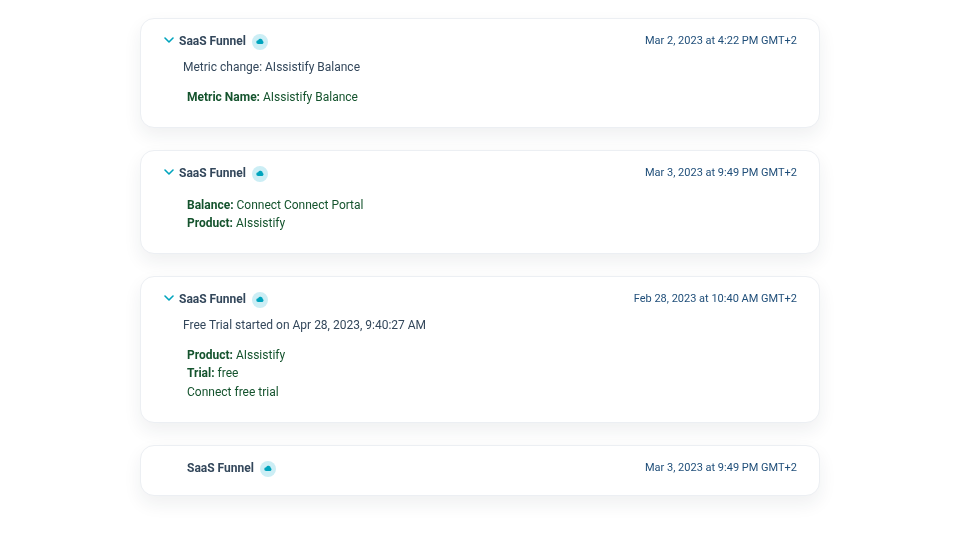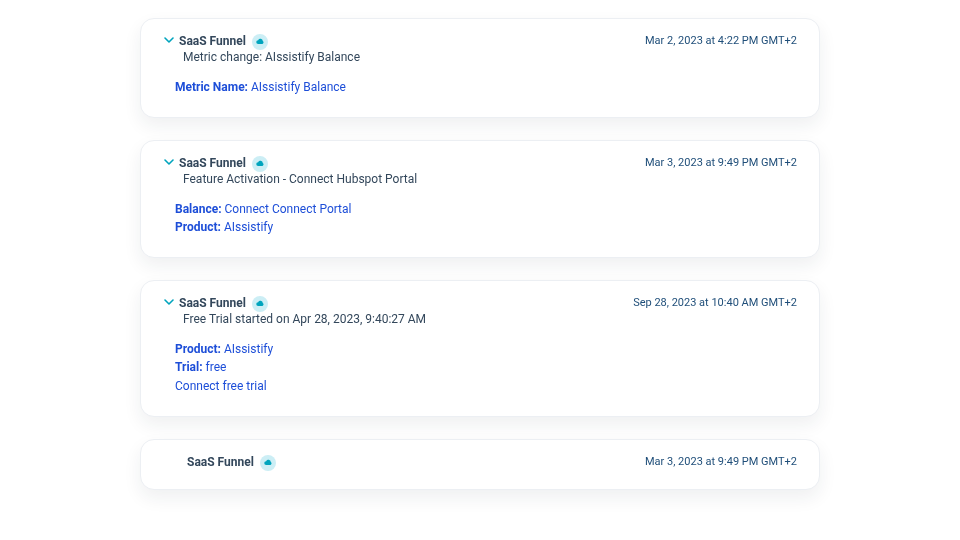--- a/index.html
+++ b/index.html
@@ -33,29 +33,30 @@
   }
   .badge svg { width: 10px; height: 10px; display: block; }
   .timestamp {
     position: absolute;
     top: 15px;
     right: 22px;
     font-size: 11px;
     color: #1f4e79;
   }
   .subject {
+    margin-top: 10px;
     margin-left: 20px;
     font-size: 12px;
     color: #33475b;
   }
   .details {
     margin-top: 14px;
-    margin-left: 12px;
+    margin-left: 24px;
     font-size: 12px;
-    color: #1d4ed8;
+    color: #14532d;
     line-height: 1.55;
   }
   .details .row { white-space: nowrap; }
   .details .label { font-weight: 700; }
   
   .card.last { padding-bottom: 18px; }
   .no-chevron .chevron { visibility: hidden; width: 0; margin: 0; }
   .no-chevron .source { margin-left: 20px; }
 </style>
 </head>
@@ -92,42 +93,41 @@
           </svg>
       </span>
       <span class="source">SaaS Funnel</span>
       <span class="badge">
         <svg viewBox="0 0 16 16">
             <path d="M5 11a3 3 0 0 1 0-6 4 4 0 0 1 7.5 1.5A2.5 2.5 0 0 1 12 11H5z" fill="#00a4bd"></path>
           </svg>
       </span>
     </div>
     <div class="timestamp">Mar 3, 2023 at 9:49 PM GMT+2</div>
-    <div class="subject">Feature Activation - Connect Hubspot Portal</div>
     <div class="details">
       <div class="row"><span class="label">Balance:</span><span> Connect Connect Portal</span></div>
       <div class="row"><span class="label">Product:</span><span> AIssistify</span></div>
     </div>
   </div>
 
   <div class="card">
     <div class="card-header">
       <span class="chevron">
         <svg viewBox="0 0 10 10">
             <path d="M1 3 L5 7 L9 3" fill="none" stroke="#00a4bd" stroke-width="1.6" stroke-linecap="round" stroke-linejoin="round"></path>
           </svg>
       </span>
       <span class="source">SaaS Funnel</span>
       <span class="badge">
         <svg viewBox="0 0 16 16">
             <path d="M5 11a3 3 0 0 1 0-6 4 4 0 0 1 7.5 1.5A2.5 2.5 0 0 1 12 11H5z" fill="#00a4bd"></path>
           </svg>
       </span>
     </div>
-    <div class="timestamp">Sep 28, 2023 at 10:40 AM GMT+2</div>
+    <div class="timestamp">Feb 28, 2023 at 10:40 AM GMT+2</div>
     <div class="subject">Free Trial started on Apr 28, 2023, 9:40:27 AM</div>
     <div class="details">
       <div class="row"><span class="label">Product:</span><span> AIssistify</span></div>
       <div class="row"><span class="label">Trial:</span><span> free</span></div>
       <div class="row"><span>Connect free trial</span></div>
     </div>
   </div>
 
   <div class="card last no-chevron">
     <div class="card-header">

